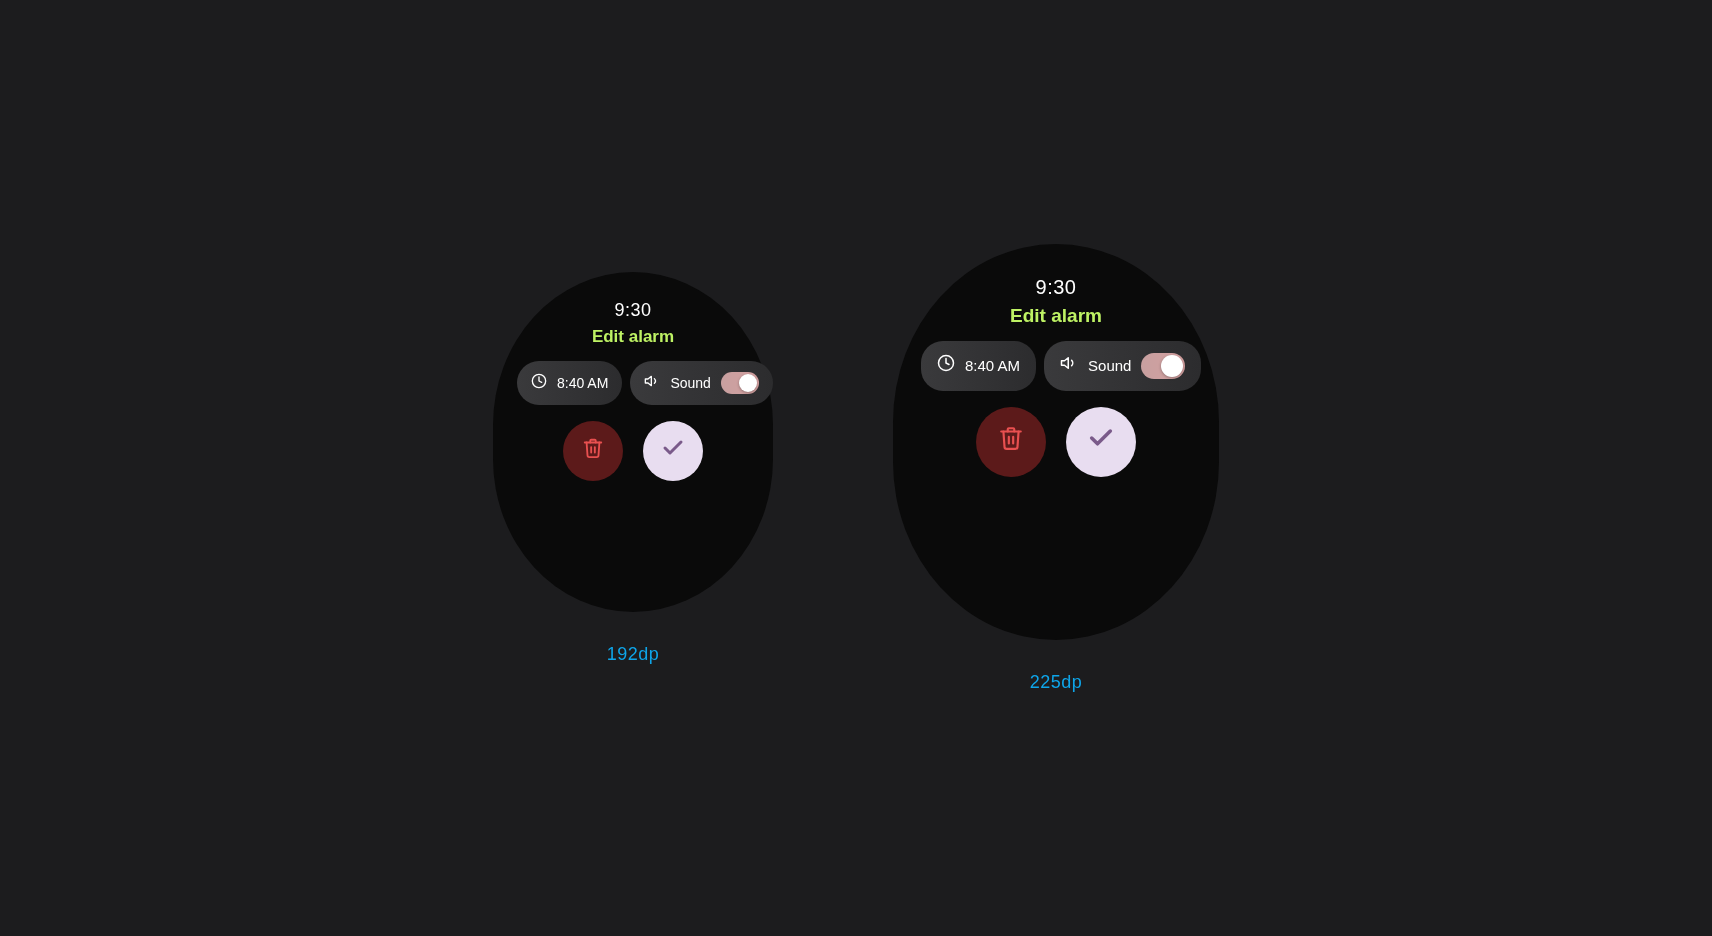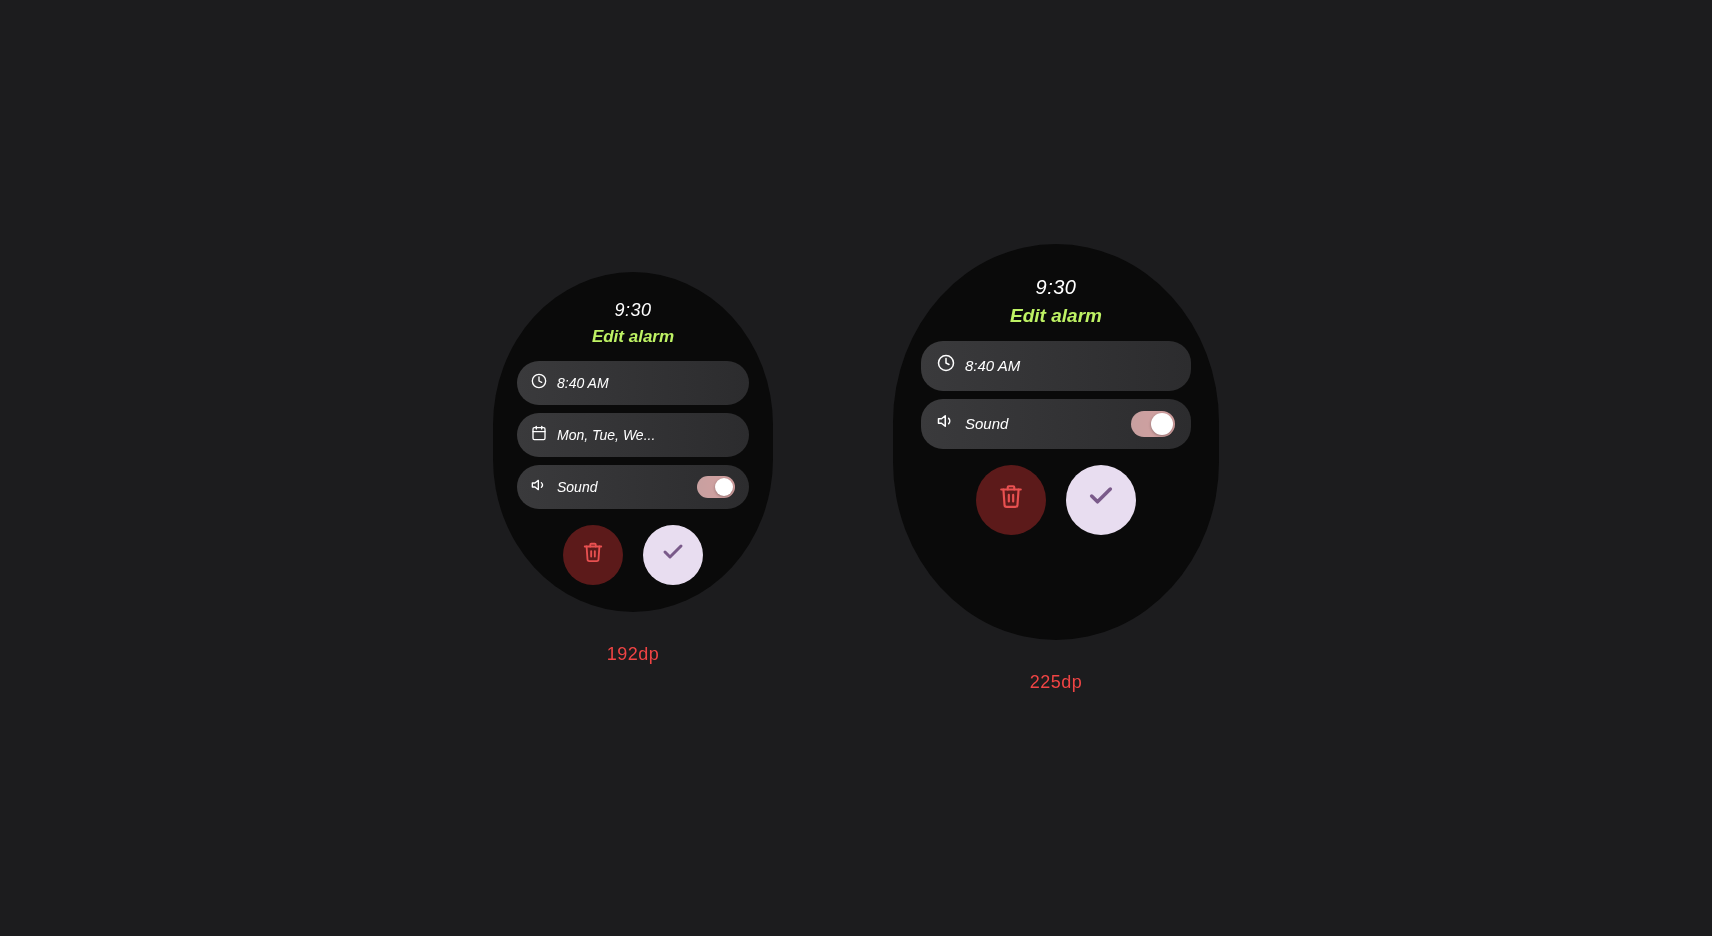--- a/index.html
+++ b/index.html
@@ -25,41 +25,40 @@
     .watch-face {
       width: 280px;
       height: 340px;
       background-color: #0a0a0a;
       border-radius: 50% / 45%;
       display: flex;
       flex-direction: column;
       align-items: center;
       padding: 28px 24px 28px 24px;
       position: relative;
-      font-style: italic;
     }
 
     .watch-time {
       color: #ffffff;
       font-size: 18px;
       font-weight: 400;
       letter-spacing: 0.5px;
       margin-bottom: 6px;
     }
 
     .watch-title {
       color: #bef264;
       font-size: 17px;
       font-weight: 600;
       margin-bottom: 14px;
     }
 
     .watch-items {
       display: flex;
-      flex-direction: column;
+      flex-direction: row;
       gap: 8px;
       width: 100%;
     }
 
     .watch-item {
       background: linear-gradient(to right, #3a3a3c, #2c2c2e);
       border-radius: 22px;
       height: 44px;
       display: flex;
       align-items: center;
@@ -142,21 +141,21 @@
       color: #e85050;
       font-size: 22px;
     }
 
     .btn-confirm-icon {
       color: #5a3a6a;
       font-size: 22px;
     }
 
     .watch-label {
-      color: #ef4444;
+      color: #0ea5e9;
       font-size: 18px;
       font-weight: 500;
       letter-spacing: 0.5px;
     }
 
     
     .watch-container.large .watch-face {
       width: 326px;
       height: 396px;
       padding: 32px 28px;
@@ -226,31 +225,20 @@
       <div class="watch-item">
         <span class="watch-item-icon">
           <svg width="16" height="16" viewBox="0 0 24 24" fill="none" stroke="white" stroke-width="2" stroke-linecap="round" stroke-linejoin="round">
             <circle cx="12" cy="12" r="10"></circle>
             <polyline points="12 6 12 12 16 14"></polyline>
           </svg>
         </span>
         <span class="watch-item-label">8:40 AM</span>
       </div>
 
-      <div class="watch-item">
-        <span class="watch-item-icon">
-          <svg width="16" height="16" viewBox="0 0 24 24" fill="none" stroke="white" stroke-width="2" stroke-linecap="round" stroke-linejoin="round">
-            <rect x="3" y="4" width="18" height="18" rx="2" ry="2"></rect>
-            <line x1="16" y1="2" x2="16" y2="6"></line>
-            <line x1="8" y1="2" x2="8" y2="6"></line>
-            <line x1="3" y1="10" x2="21" y2="10"></line>
-          </svg>
-        </span>
-        <span class="watch-item-label">Mon, Tue, We...</span>
-      </div>
 
       <div class="watch-item">
         <span class="watch-item-icon">
           <svg width="16" height="16" viewBox="0 0 24 24" fill="none" stroke="white" stroke-width="2" stroke-linecap="round" stroke-linejoin="round">
             <polygon points="11 5 6 9 2 9 2 15 6 15 11 19 11 5"></polygon>
             <path d="M15.54 8.46a5 5 0 0 1 0 7.07"></path>
           </svg>
         </span>
         <span class="watch-item-label">Sound</span>
         <div class="toggle-switch active">

